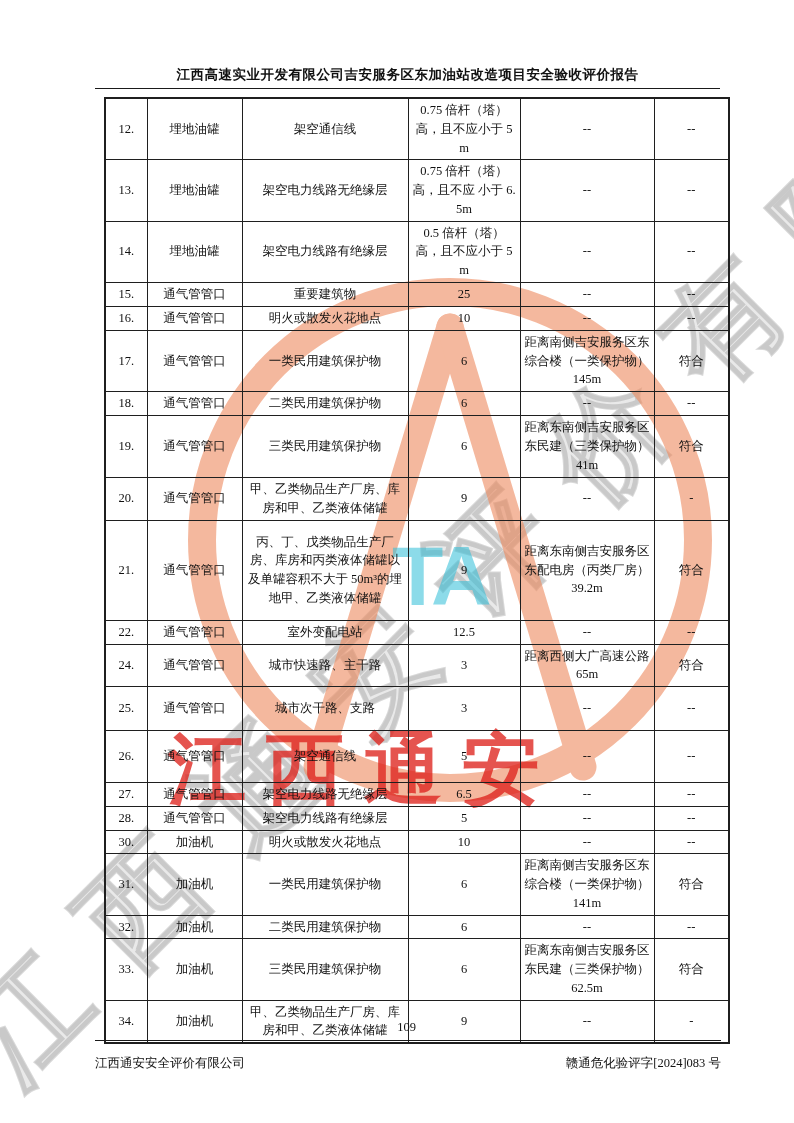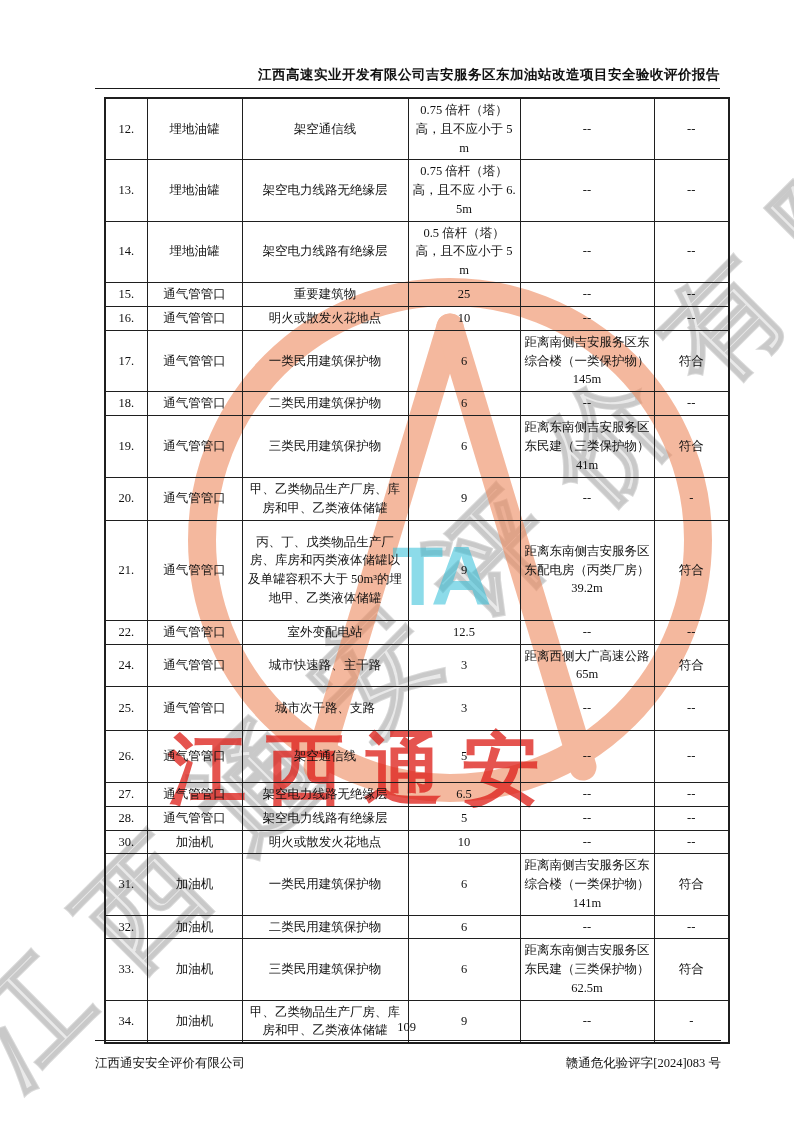--- a/index.html
+++ b/index.html
@@ -34,21 +34,21 @@
     position:absolute; left:168px; top:718px;
     font-size: 78px; font-weight: bold; letter-spacing: 20px;
     color: rgba(222,36,30,0.78); white-space: nowrap;
   }
 
   
   .content { position:relative; z-index:1; }
 
   .doc-header {
     position:absolute; left:95px; top:66px; width:625px;
-    text-align:right; font-size:13.5px; font-weight:bold;
+    text-align:center; font-size:13.5px; font-weight:bold;
     letter-spacing:0.5px;
     padding-bottom:4px;
     border-bottom:1.5px solid #1a1a1a;
   }
 
   table.dist-table {
     position:absolute; left:104px; top:97px;
     border-collapse: collapse; table-layout: fixed;
     width: 624px;
     background: transparent;

